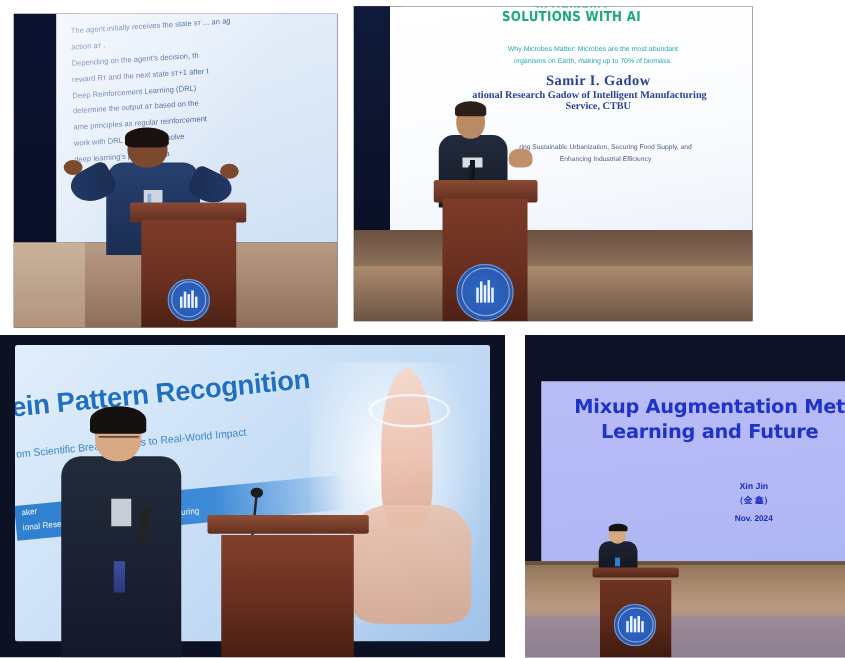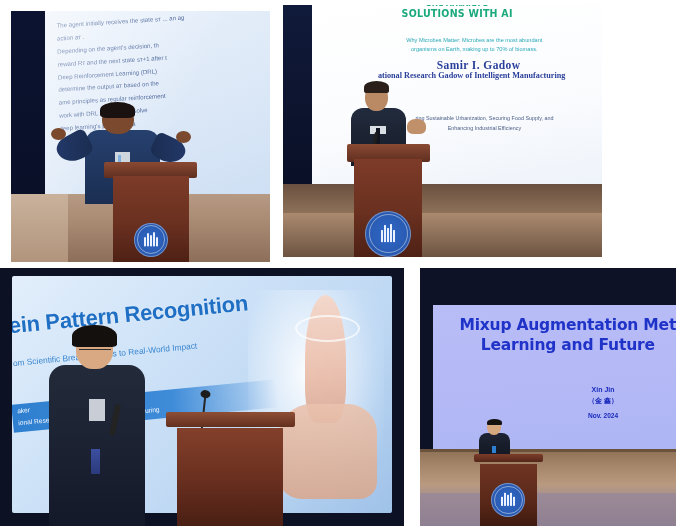--- a/index.html
+++ b/index.html
@@ -272,20 +272,21 @@
           <span class="cut">SUSTAINABLE</span>
           <span class="ln2">SOLUTIONS WITH AI</span>
         </div>
         <div class="s-sub">
           <div>Why Microbes Matter: Microbes are the most abundant</div>
           <div>organisms on Earth, making up to 70% of biomass.</div>
         </div>
         <div class="s-name">
           <div class="n1">Samir I. Gadow</div>
           <div class="n3">ational Research Gadow of Intelligent Manufacturing</div>
+          <div class="n4">Service, CTBU</div>
         </div>
         <div class="s-foot">
           <div>ring Sustainable Urbanization, Securing Food Supply, and</div>
           <div>Enhancing Industrial Efficiency</div>
         </div>
       </div>
       <div class="wallbot">
         <div class="dado"></div>
       </div>
 

